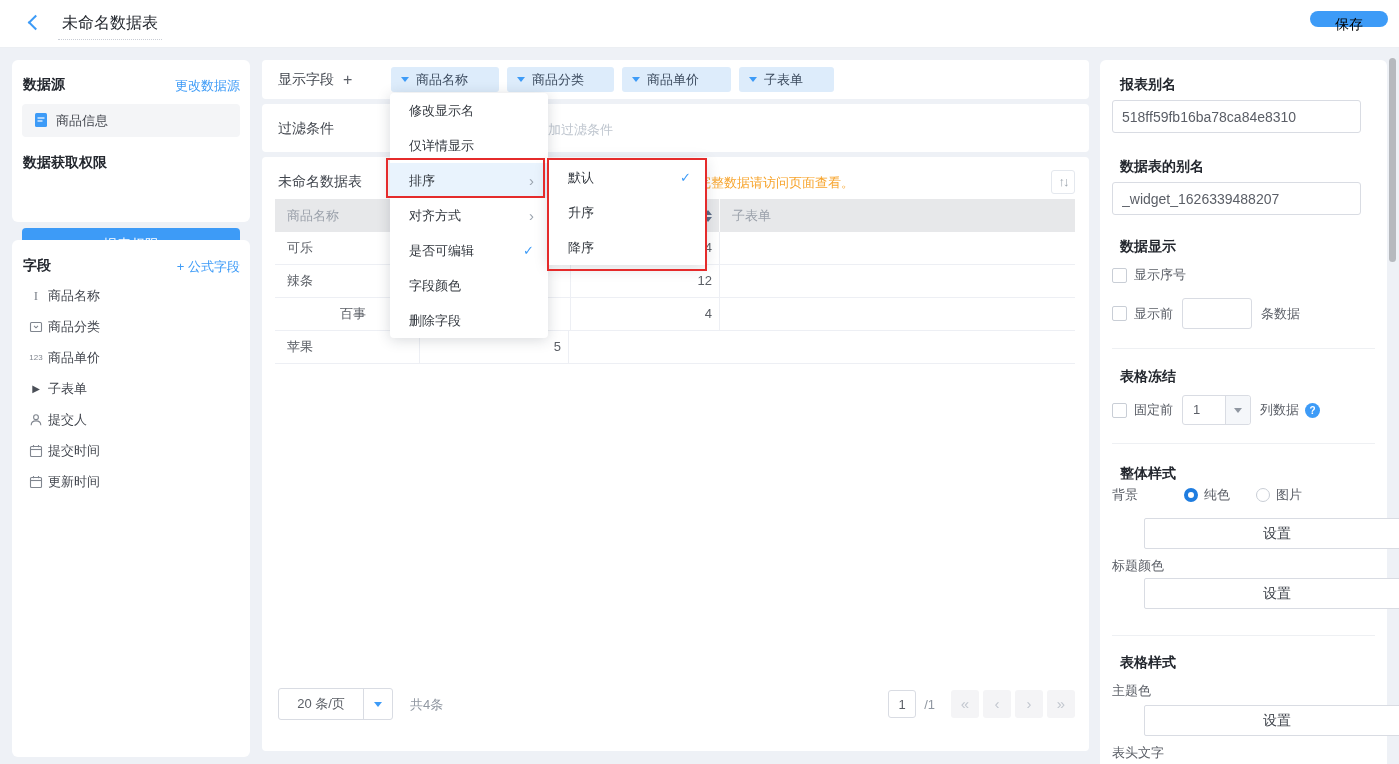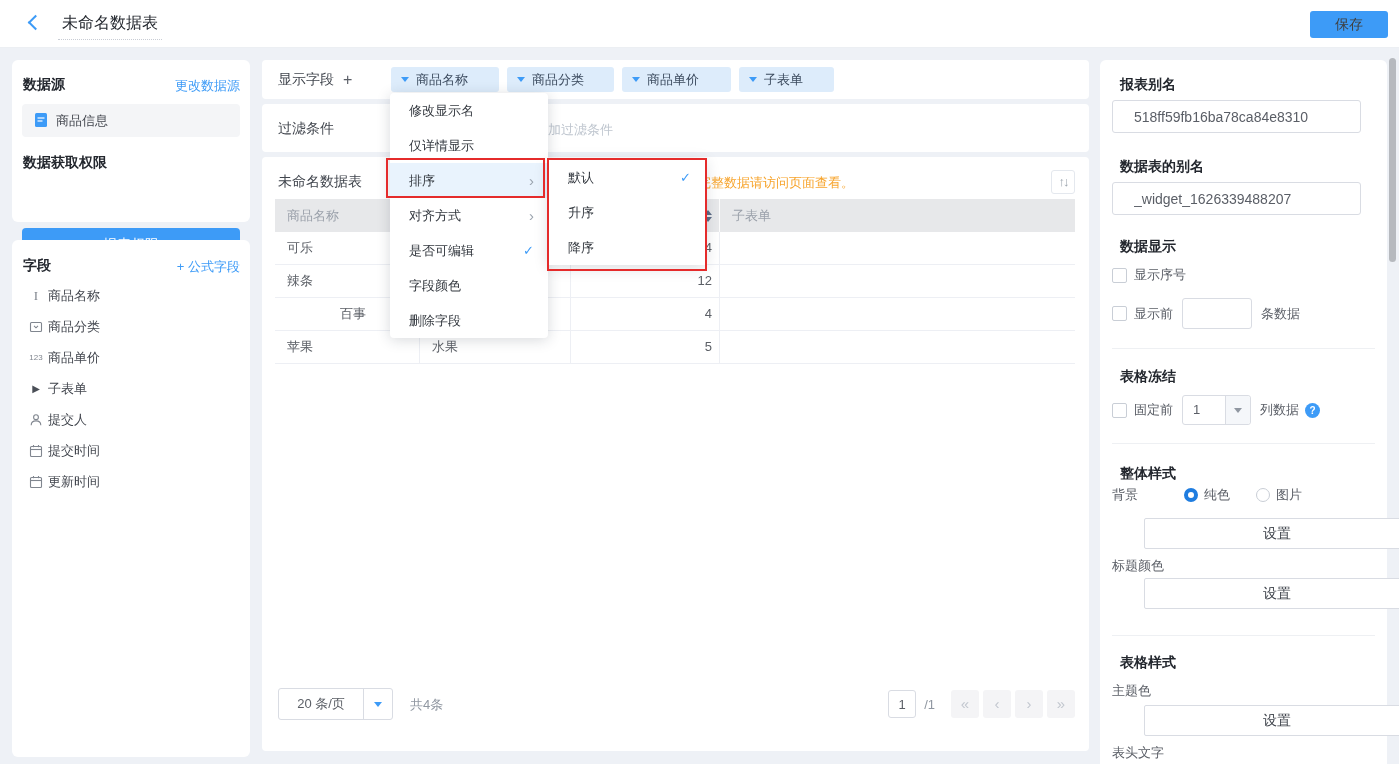--- a/index.html
+++ b/index.html
@@ -7,21 +7,21 @@
   body { font-family:"Liberation Sans","DejaVu Sans",sans-serif; }
   #app { position:relative; width:1399px; height:764px; background:#eef1f6; overflow:hidden; }
 
   .abs { position:absolute; }
   .card { position:absolute; background:#fff; border-radius:6px; }
 
   
   .topbar { position:absolute; left:0; top:0; width:1399px; height:48px; background:#fff; border-bottom:1px solid #eceff3; z-index:5; }
   .back-ic { position:absolute; left:30px; top:17px; width:11px; height:11px; border-left:2px solid #3d9bf7; border-bottom:2px solid #3d9bf7; transform:rotate(45deg); cursor:pointer; }
   .pg-title { position:absolute; left:58px; top:13px; font-size:16px; color:#23272e; padding:0 4px 5px 4px; border-bottom:1px dotted #c8ccd4; }
-  .save-btn { position:absolute; left:1310px; top:11px; width:78px; height:27px; background:#3d9bf7; color:#404040; border-radius:3px; font-size:14px; text-align:center; line-height:27px; cursor:pointer; }
+  .save-btn { position:absolute; left:1310px; top:11px; width:78px; height:16px; background:#3d9bf7; color:#000000; border-radius:12px; font-size:14px; text-align:center; line-height:27px; cursor:pointer; }
 
   
   .lbl-b { font-size:14px; font-weight:bold; color:#23272e; }
   .link-b { font-size:13px; color:#3d9bf7; cursor:pointer; }
   .ds-item { position:absolute; left:10px; right:10px; top:44px; height:33px; background:#f4f5f7; border-radius:4px; line-height:33px; font-size:13px; color:#42464e; padding-left:12px; }
   .perm-btn { position:absolute; left:10px; right:10px; top:120px; height:33px; background:#3d9bf7; border-radius:4px; color:#fff; font-size:14px; text-align:center; line-height:33px; cursor:pointer;margin-top:48px; }
   .field-item { position:absolute; left:14px; height:30px; line-height:30px; font-size:13px; color:#42464e; display:flex; align-items:center; cursor:pointer; }
   .fi-icon { width:20px; display:inline-flex; justify-content:center; color:#80868f; }
   .fi-label { margin-left:2px; }
 
@@ -59,21 +59,21 @@
   .menu-item { height:35px; padding:0 14px 0 19px; font-size:13px; color:#33383f; display:flex; justify-content:space-between; align-items:center; cursor:pointer; }
   .menu-item.hl { background:#e9f3fd; }
   .mi-chevron { color:#9aa3ad; font-size:15px; }
   .mi-check { color:#3d9bf7; font-size:13px; }
   .submenu { position:absolute; left:549px; top:160px; width:156px; background:#fff; box-shadow:0 2px 14px rgba(31,45,61,.18); z-index:25; }
   .red-box { position:absolute; border:2px solid #e52b2b; z-index:30; pointer-events:none; }
 
   
   .r-label-b { position:absolute; left:20px; font-size:14px; font-weight:bold; color:#23272e; }
   .r-label { position:absolute; left:12px; font-size:13px; color:#5a5e66; }
-  .r-input { position:absolute; left:12px; width:249px; height:33px; border:1px solid #d9dce3; border-radius:3px; font-size:14px; color:#5a5e66; padding-left:21px; font-family:inherit; background:#fff; }
+  .r-input { position:absolute; left:12px; width:249px; height:33px; border:1px solid #d9dce3; border-radius:3px; font-size:14px; color:#5a5e66; padding-left:9px; font-family:inherit; background:#fff; }
   .chkrow { position:absolute; left:12px; display:flex; align-items:center; font-size:13px; color:#5a5e66; }
   .chkbox { width:15px; height:15px; border:1px solid #c9ced6; border-radius:2px; background:#fff; margin-right:7px; cursor:pointer; flex:none; }
   .mini-input { width:70px; height:31px; border:1px solid #d9dce3; border-radius:3px; margin:0 9px; font-family:inherit; font-size:13px; padding-left:8px; }
   .mini-select { width:69px; height:30px; border:1px solid #d9dce3; border-radius:3px; margin:0 9px; display:flex; cursor:pointer; background:#fff; }
   .ms-txt { flex:1; font-size:13px; color:#5a5e66; line-height:28px; padding-left:10px; }
   .ms-ar { width:25px; border-left:1px solid #d9dce3; background:#f5f7fa; display:flex; align-items:center; justify-content:center; border-radius:0 3px 3px 0; }
   .help-ic { width:15px; height:15px; border-radius:50%; background:#3d9bf7; color:#fff; font-size:10px; font-weight:bold; text-align:center; line-height:15px; margin-left:6px; cursor:pointer; }
   .divider { position:absolute; left:12px; right:12px; height:1px; background:#eef0f3; }
   .radio { width:14px; height:14px; border-radius:50%; background:#fff; margin-right:6px; cursor:pointer; flex:none; }
   .radio.on { border:4px solid #1f7de0; }
@@ -226,21 +226,20 @@
       <div class="td" style="width:355px;border-right:none;"></div>
     </div>
     <div class="trow" style="top:141px;">
       <div class="td" style="width:145px;text-align:center;">百事</div>
       <div class="td" style="width:151px;"></div>
       <div class="td num" style="width:149px;">4</div>
       <div class="td" style="width:355px;border-right:none;"></div>
     </div>
     <div class="trow" style="top:174px;">
       <div class="td" style="width:145px;">苹果</div>
-      <div class="td" style="width:151px;">水果</div>
       <div class="td num" style="width:149px;">5</div>
       <div class="td" style="width:355px;border-right:none;"></div>
     </div>
 
     <div class="pgsize">
       <span class="pgsize-txt">20 条/页</span>
       <span class="pgsize-ar">
           <i class="tri-dn" style="margin:0;"></i>
         </span>
     </div>

